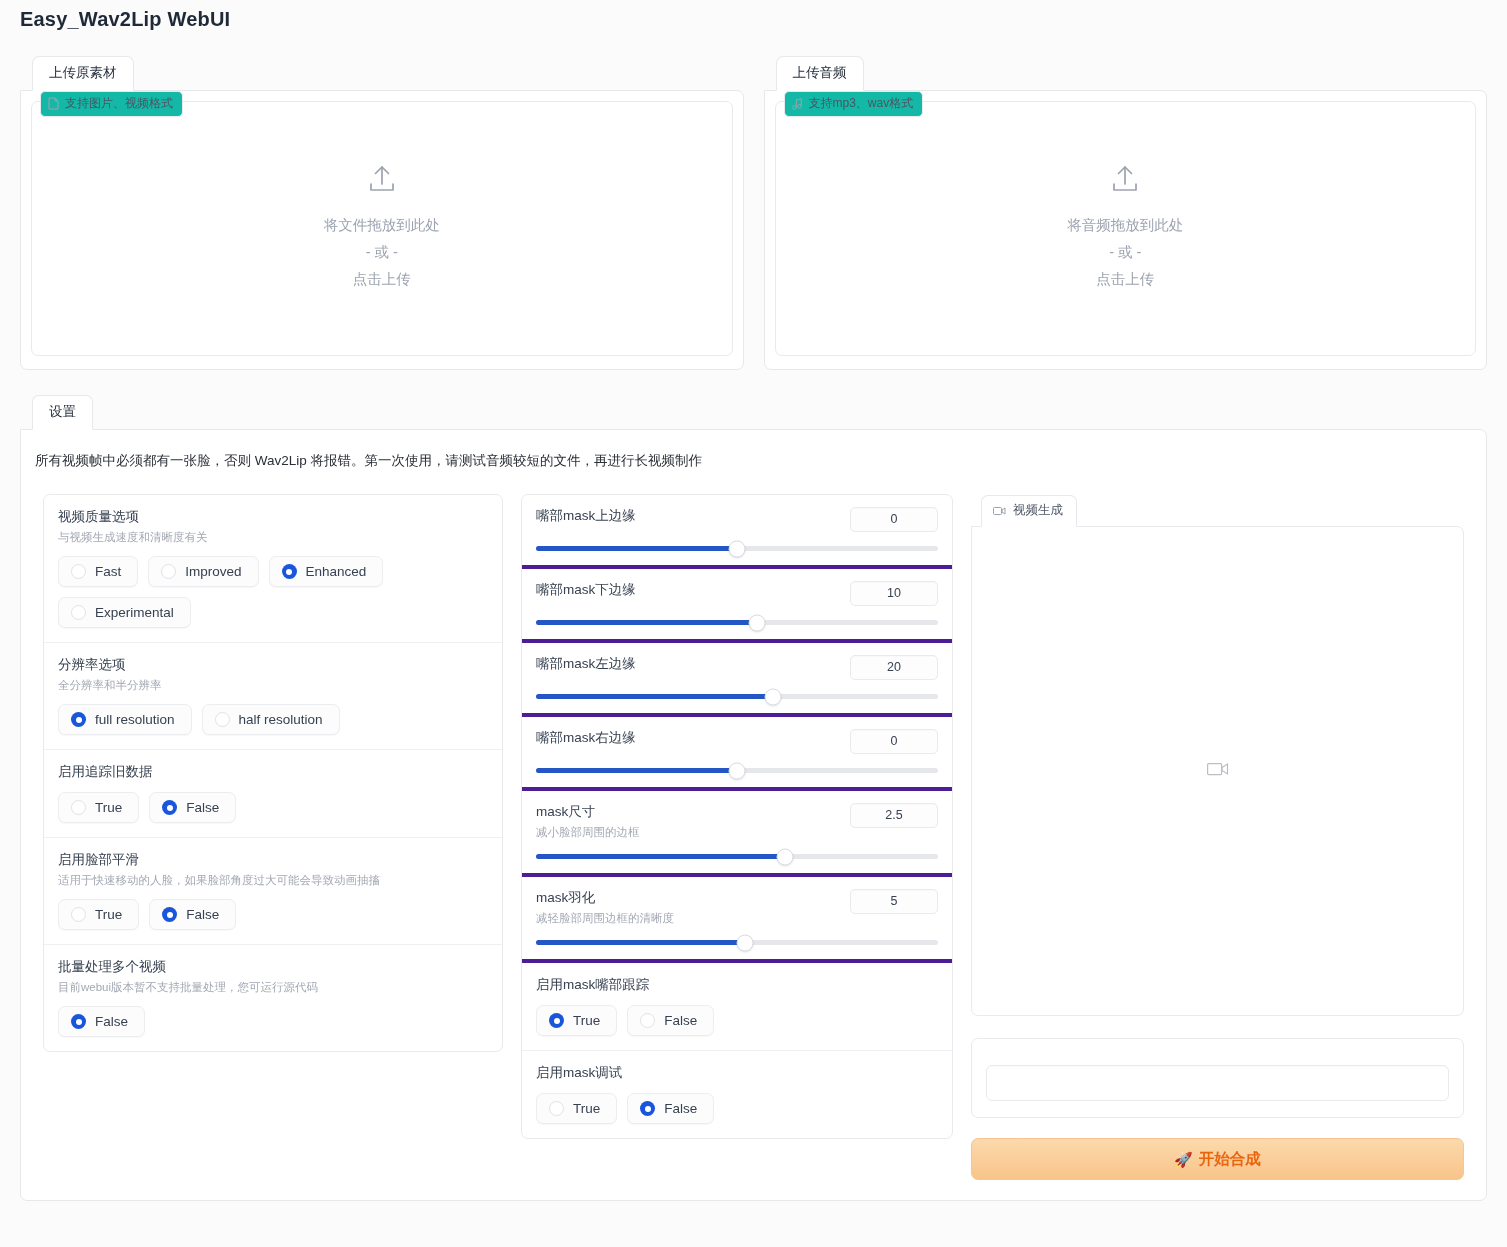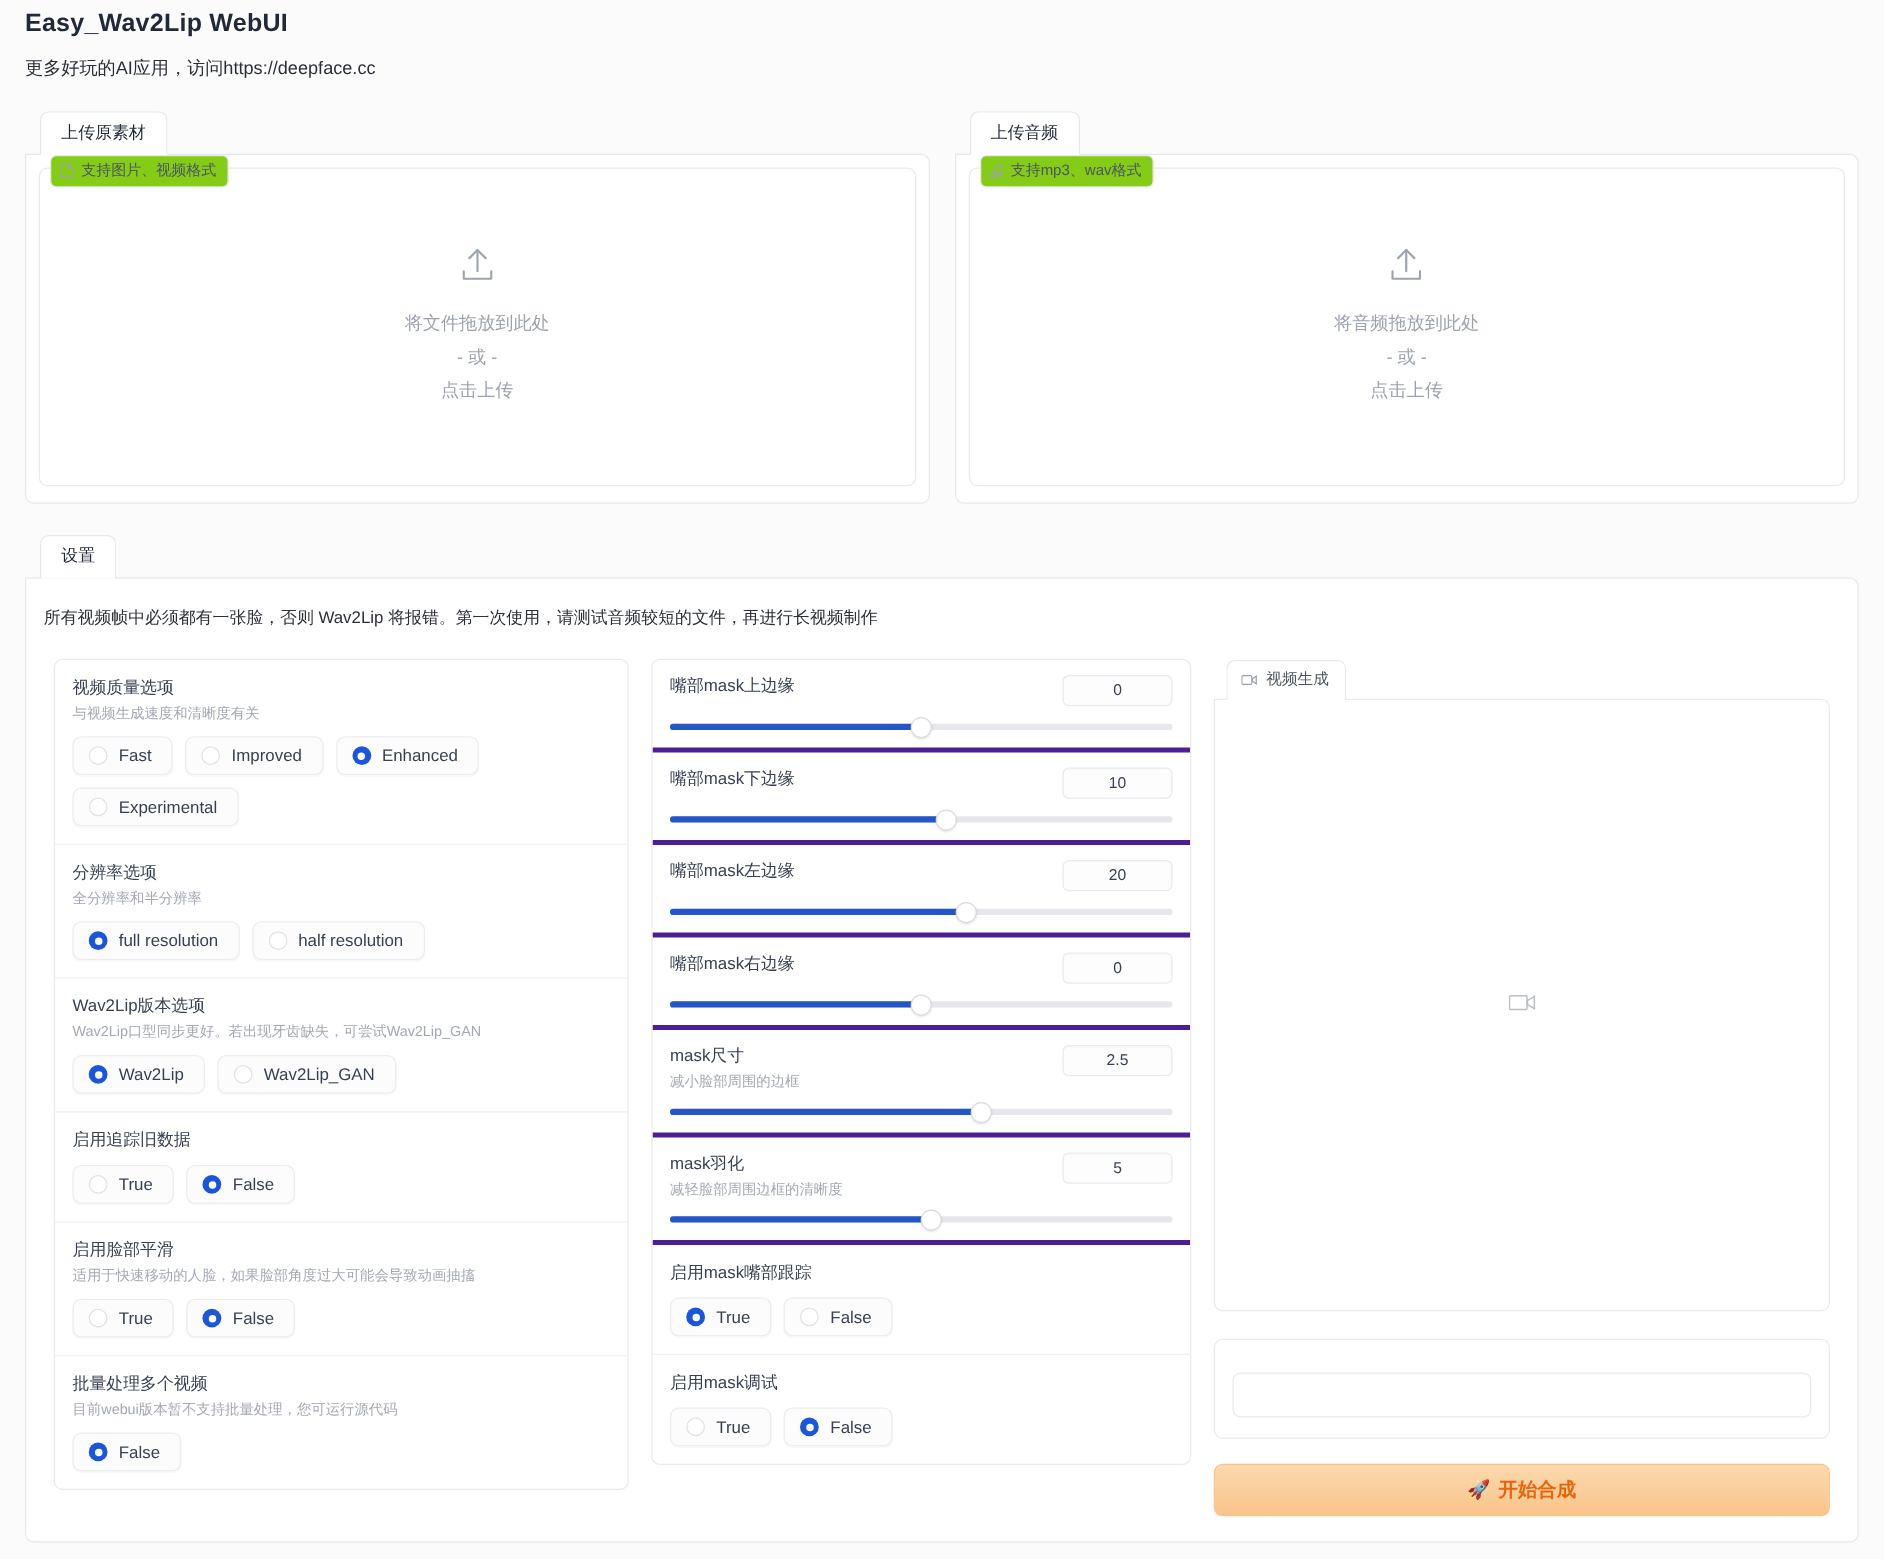--- a/index.html
+++ b/index.html
@@ -51,21 +51,21 @@
     border: 1px solid #e9eaee;
     border-radius: 7px;
     background: #fff;
     height: 255px;
     position: relative;
     display: flex; align-items: center; justify-content: center;
     flex-direction: column;
   }
   .chip {
     position: absolute; top: -11px; left: 8px;
-    background: #84cc16; border: 1px solid #e9eaee;
+    background: #14b8a6; border: 1px solid #e9eaee;
     border-radius: 5px; padding: 3px 9px 4px 7px;
     font-size: 12px; color: #4b5563;
     display: flex; align-items: center; gap: 6px;
     box-shadow: 0 1px 1px rgba(0,0,0,.02);
   }
   .chip svg { display:block; }
   .dz-inner { text-align: center; color: #9ca3af; }
   .dz-arrow { margin-bottom: 14px; }
   .dz-line { font-size: 14.5px; line-height: 27px; color: #9ca3af; }
 
@@ -174,21 +174,20 @@
     font-size: 15.5px; font-weight: bold; color: #e8650d;
   }
   .rocket { font-size: 15px; line-height: 1; }
 </style>
 </head>
 <body>
 
 <div class="page">
 
   <div class="app-title">Easy_Wav2Lip WebUI</div>
-  <div class="app-sub">更多好玩的AI应用，访问https://deepface.cc</div>
 
   <div class="upload-row" style="margin:24px 20px 0 20px;">
 
     <div class="upload-col">
       <div class="tabgroup" style="margin:0;">
         <div class="tabrow">
           <div class="tab">上传原素材</div>
         </div>
         <div class="tabbody upload-tabbody">
           <div class="dropzone">
@@ -297,34 +296,20 @@
                   <span class="dot on"></span>
                   <span>full resolution</span>
                 </div>
                 <div class="radio">
                   <span class="dot"></span>
                   <span>half resolution</span>
                 </div>
               </div>
             </div>
 
-            <div class="block">
-              <div class="blk-title">Wav2Lip版本选项</div>
-              <div class="blk-sub">Wav2Lip口型同步更好。若出现牙齿缺失，可尝试Wav2Lip_GAN</div>
-              <div class="radios">
-                <div class="radio">
-                  <span class="dot on"></span>
-                  <span>Wav2Lip</span>
-                </div>
-                <div class="radio">
-                  <span class="dot"></span>
-                  <span>Wav2Lip_GAN</span>
-                </div>
-              </div>
-            </div>
 
             <div class="block">
               <div class="blk-title">启用追踪旧数据</div>
               <div class="radios">
                 <div class="radio">
                   <span class="dot"></span>
                   <span>True</span>
                 </div>
                 <div class="radio">
                   <span class="dot on"></span>

